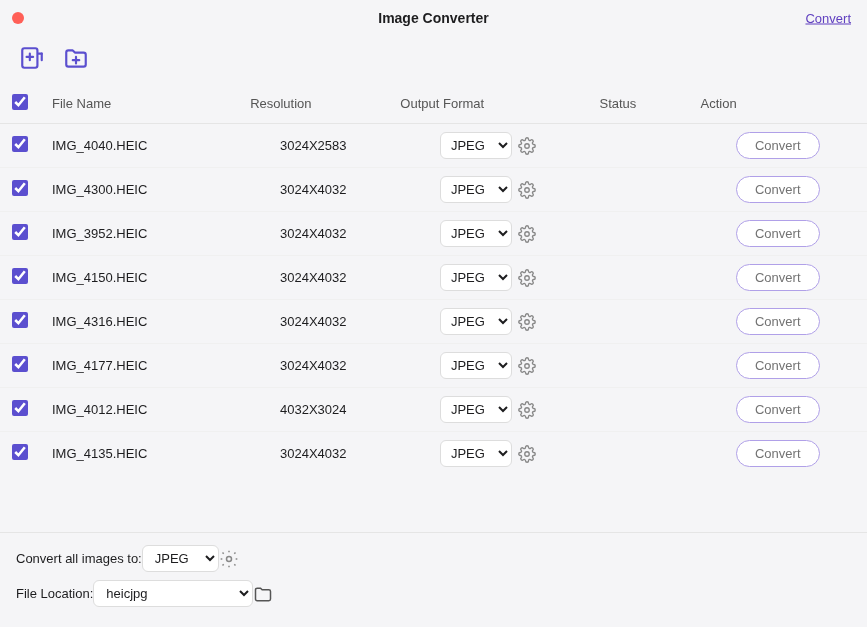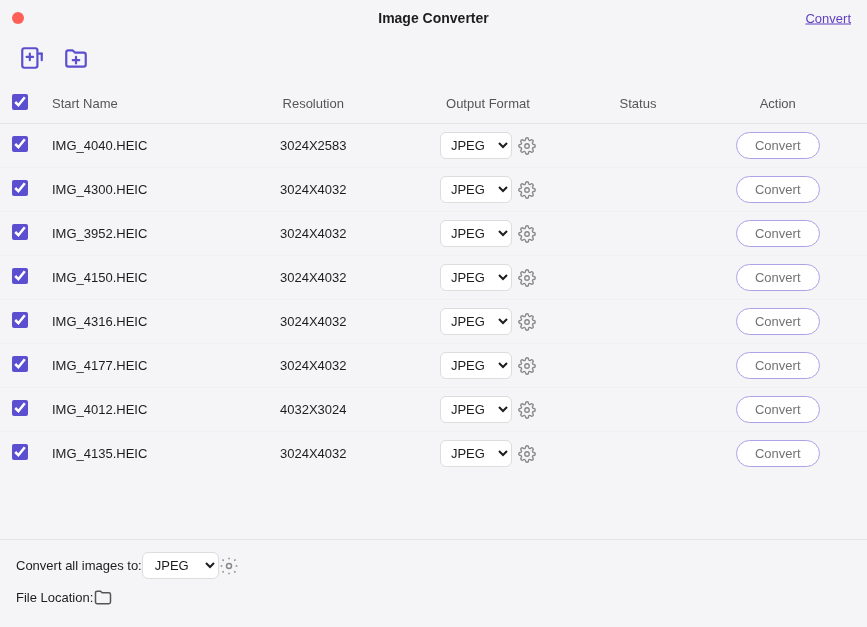--- a/index.html
+++ b/index.html
@@ -79,21 +79,21 @@
     thead tr {
       border-bottom: 1px solid #e5e5e5;
     }
     thead th {
       padding: 10px 12px;
       font-size: 13px;
       font-weight: 500;
       color: #555;
       text-align: left;
     }
-    thead th.center { text-align: center; }
+    thead th.center { }
 
     tbody tr {
       border-bottom: 1px solid #f0f0f0;
       padding-left: 34px;
     }
     tbody tr:last-child {
       border-bottom: none;
     }
     tbody td {
       padding: 8px 12px;
@@ -251,21 +251,21 @@
   </div>
 </div>
 
 <div class="table-wrapper">
   <table>
     <thead>
       <tr>
         <th class="checkbox-col">
           <input type="checkbox" class="checkbox" checked="" style="">
         </th>
-        <th>Start Name</th>
+        <th>File Name</th>
         <th class="center">Resolution</th>
         <th class="center">Output Format</th>
         <th class="center">Status</th>
         <th class="center">Action</th>
       </tr>
     </thead>
     <tbody id="table-body">
     <tr>
           <td class="checkbox-col"><input type="checkbox" class="checkbox" checked="" style=""></td>
           <td>IMG_4040.HEIC</td>
@@ -421,19 +421,21 @@
     <option value="JPEG">JPEG</option><option value="PNG">PNG</option><option value="WEBP">WEBP</option><option value="TIFF">TIFF</option><option value="BMP">BMP</option></select>
     <div class="footer-settings">
       <svg width="20" height="20" viewBox="0 0 24 24" fill="none" stroke="currentColor" stroke-width="1.8">
         <circle cx="12" cy="12" r="3"></circle>
         <path d="M12 2v2M12 20v2M4.22 4.22l1.42 1.42M18.36 18.36l1.42 1.42M2 12h2M20 12h2M4.22 19.78l1.42-1.42M18.36 5.64l1.42-1.42"></path>
       </svg>
     </div>
   </div>
   <div class="footer-row">
     <span class="footer-label">File Location:</span>
+    <select class="file-location-select" id="location-select">
+    <option value="heicjpg">heicjpg</option><option value="Same as source">Same as source</option><option value="Desktop">Desktop</option><option value="Downloads">Downloads</option></select>
     <div class="footer-folder">
       <svg width="20" height="20" viewBox="0 0 24 24" fill="none" stroke="currentColor" stroke-width="1.8">
         <path d="M3 7a2 2 0 012-2h4l2 2h8a2 2 0 012 2v9a2 2 0 01-2 2H5a2 2 0 01-2-2V7z"></path>
       </svg>
     </div>
   </div>
 </div>
 
 </body></html>

